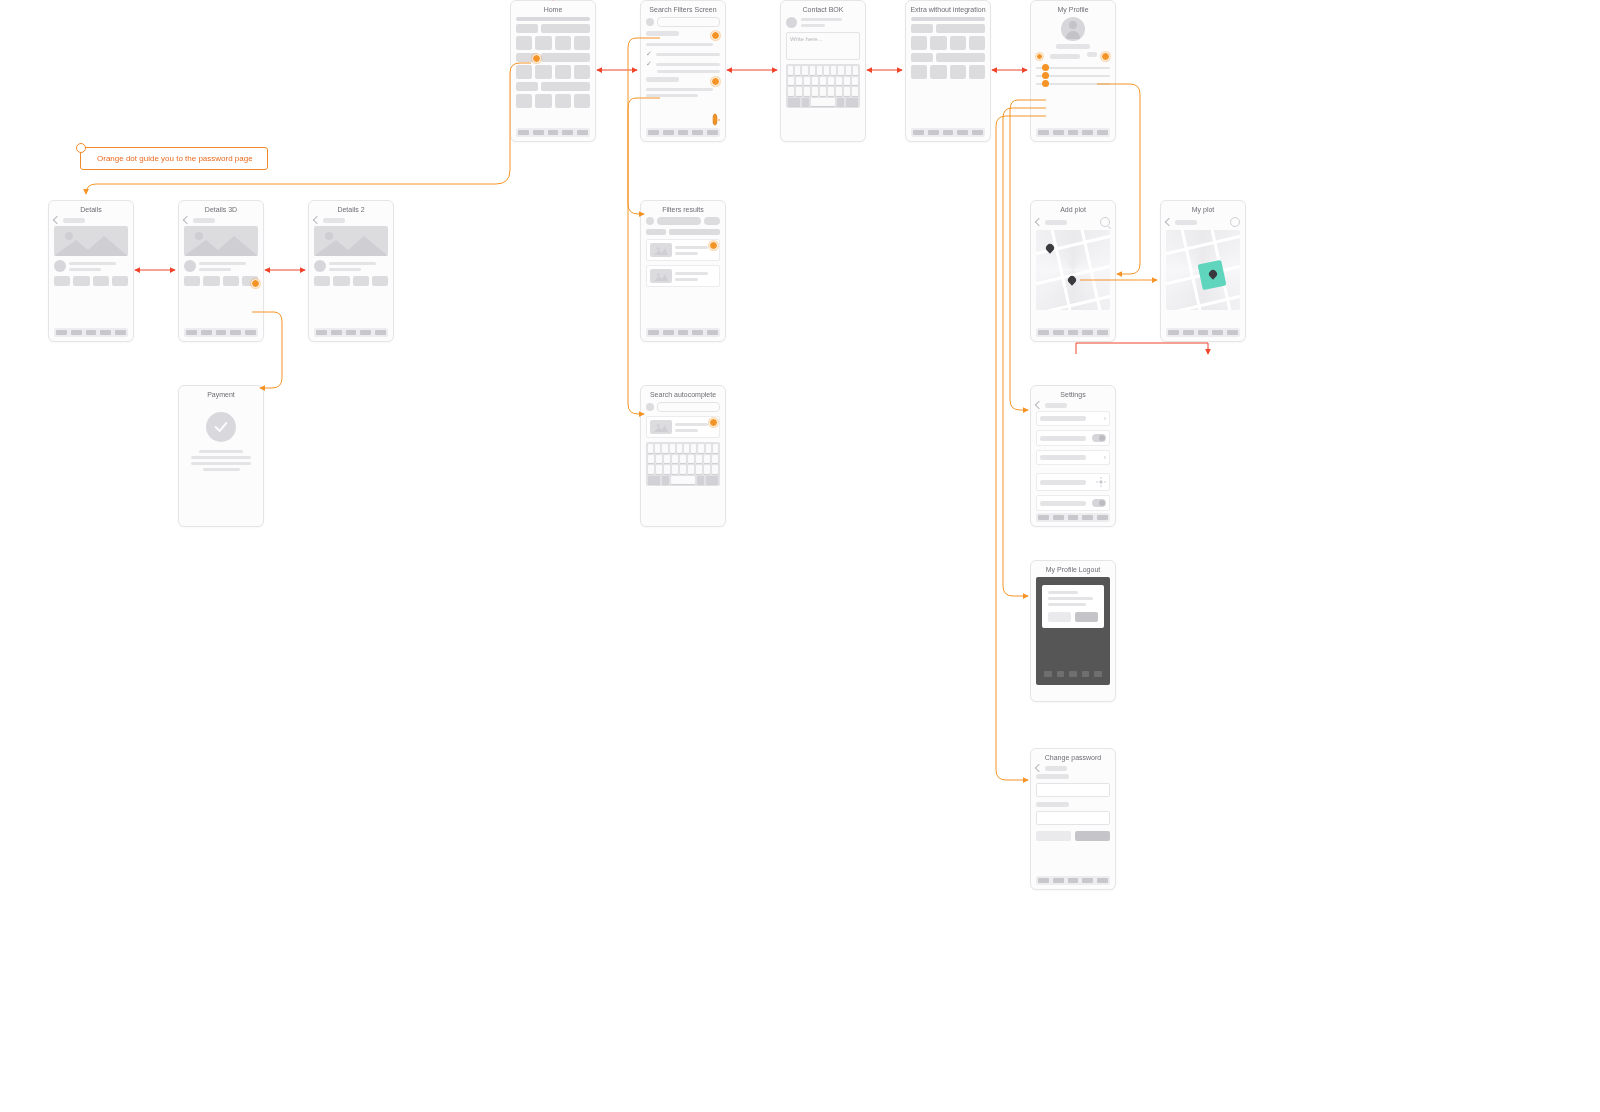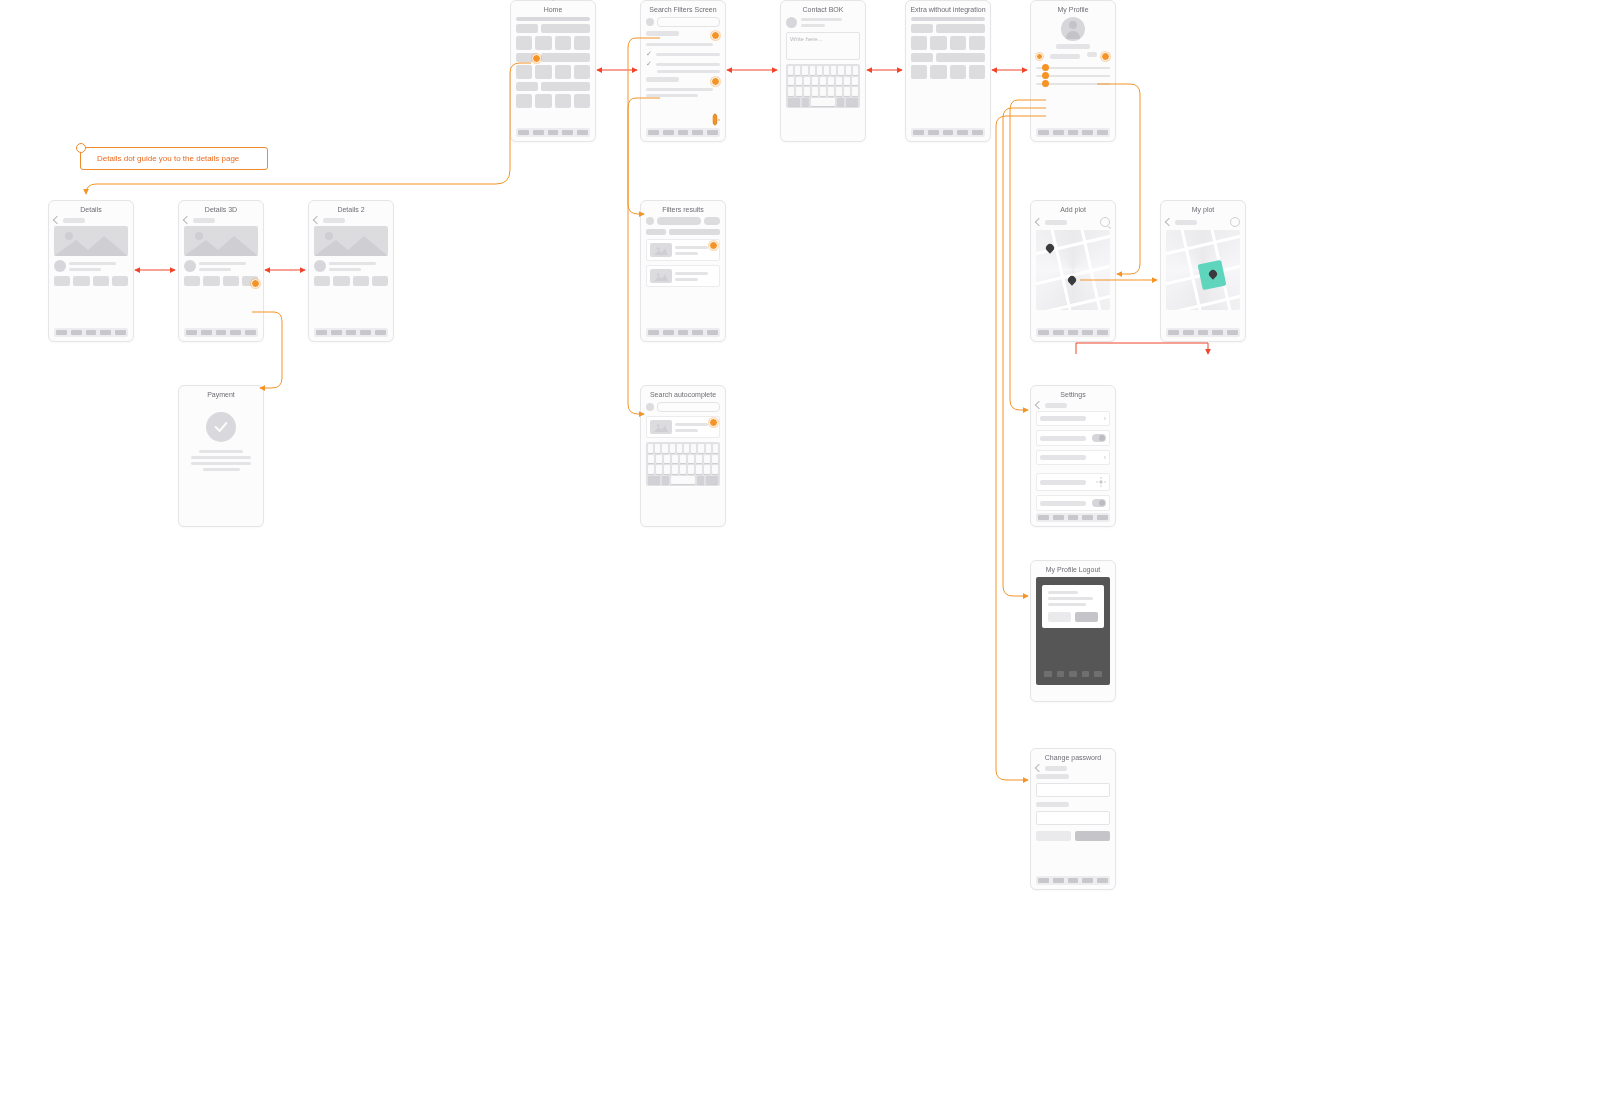--- a/index.html
+++ b/index.html
@@ -81,21 +81,21 @@
   .red1{stroke:#f0442b;stroke-width:1;fill:none;marker-end:url(#aRe);}
   .org{stroke:#f59426;stroke-width:1;fill:none;marker-end:url(#aOe);}
 </style>
 </head>
 <body>
 
 <div id="stage">
 
   <div class="callout" style="left:80px;top:147px;width:160px;">
     <span class="knob"></span>
-    <span>Details dot guide you to the details page</span>
+    <span>Orange dot guide you to the password page</span>
   </div>
 
   <div class="screen" style="left:510px;top:0px;">
     <div class="title">Home</div>
     <div class="inner">
       <div class="topbar"></div>
       <div class="row" style="gap:3px;margin-bottom:3px">
         <div class="gray" style="width:22px;height:9px"></div>
         <div class="gray" style="flex:1;height:9px"></div>
       </div>

